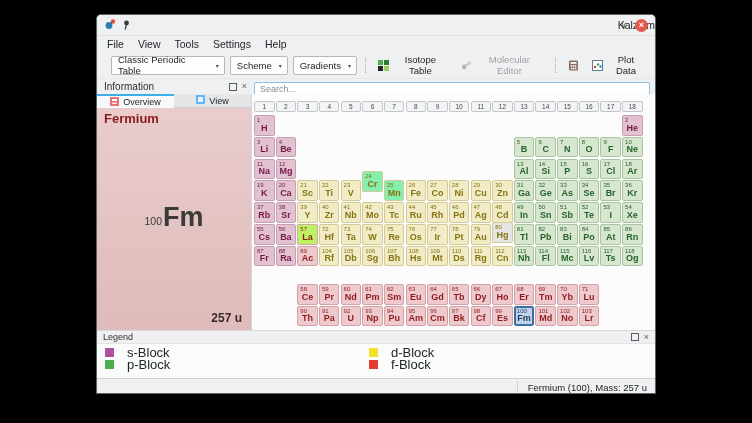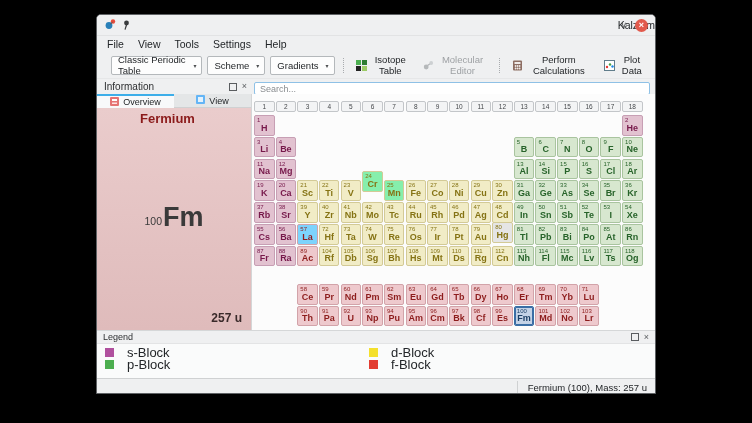--- a/index.html
+++ b/index.html
@@ -43,21 +43,21 @@
                 background:#fff;font-size:9px;padding:0 5px;color:#333;outline:none;font-family:inherit;}
   .search-input::placeholder{color:#8a8d90;}
   
   .content{position:relative;height:236px;display:flex;}
   .sidebar{width:155px;background:#eff0f1;display:flex;flex-direction:column;border-right:1px solid #d4d6d7;box-sizing:border-box;}
   .tabbar{height:14px;display:flex;}
   .tab{flex:1;display:flex;align-items:center;justify-content:center;gap:4px;font-size:9px;color:#232629;
        background:#e4e6e7;border-bottom:1px solid #cfd1d2;box-sizing:border-box;}
   .tab.active{background:#f8f9fa;border-bottom:none;border-top:2px solid #3daee9;}
   .overview-panel{flex:1;position:relative;background:linear-gradient(#eacccc,#dfbbbb);}
-  .el-name{position:absolute;top:3px;left:7px;font-size:13px;font-weight:bold;color:#8b1a1a;margin-left:36px;}
+  .el-name{position:absolute;top:3px;left:7px;font-size:13px;font-weight:bold;color:#8b1a1a;}
   .el-symbol-wrap{position:absolute;top:50%;left:50%;transform:translate(-50%,-58%);display:flex;align-items:flex-end;}
   .el-num{font-size:10.5px;color:#3a3a3a;margin:0 1px 3px 0;}
   .el-sym{font-size:27px;font-weight:bold;color:#3a3a3a;line-height:26px;}
   .el-mass{position:absolute;bottom:5px;right:9px;font-size:12px;font-weight:bold;color:#3a2a2a;}
   .table-area{flex:1;position:relative;background:#fcfcfc;}
   #table-layer{position:absolute;inset:0;}
   .group-header{position:absolute;width:20.5px;height:10.5px;box-sizing:border-box;background:#f3f4f5;
                 border:1px solid #c3c6c9;border-radius:2px;font-size:6.5px;color:#44474a;
                 display:flex;align-items:center;justify-content:center;}
   .cell{position:absolute;width:20.5px;height:20.5px;box-sizing:border-box;border:1px solid;border-radius:2px;}
@@ -157,21 +157,20 @@
               <rect x="1" y="0.5" width="9" height="10" rx="1" fill="#8d6e63"></rect>
               <rect x="2.5" y="2" width="6" height="2" fill="#efebe9"></rect>
               <circle cx="3.6" cy="6" r="0.9" fill="#efebe9"></circle>
               <circle cx="5.6" cy="6" r="0.9" fill="#efebe9"></circle>
               <circle cx="7.6" cy="6" r="0.9" fill="#efebe9"></circle>
               <circle cx="3.6" cy="8.5" r="0.9" fill="#efebe9"></circle>
               <circle cx="5.6" cy="8.5" r="0.9" fill="#efebe9"></circle>
               <circle cx="7.6" cy="8.5" r="0.9" fill="#efebe9"></circle>
             </svg>
         </span>
-        <span>Perform Calculations</span>
       </button>
       <button class="tbtn">
         <span class="ticon">
           <svg width="11" height="11">
               <rect x="0.5" y="0.5" width="10" height="10" fill="#ffffff" stroke="#607d8b"></rect>
               <circle cx="3" cy="7" r="1.2" fill="#e53935"></circle>
               <circle cx="6" cy="4.5" r="1.2" fill="#43a047"></circle>
               <circle cx="8.5" cy="6.5" r="1.2" fill="#1e88e5"></circle>
             </svg>
         </span>
@@ -461,21 +460,21 @@
               <span class="cell-sym">Xe</span>
             </div>
             <div class="cell" style="left: 2px; top: 130px; background: rgb(226, 194, 208); border-color: rgb(199, 159, 180); color: rgb(119, 25, 75);">
               <span class="cell-num">55</span>
               <span class="cell-sym">Cs</span>
             </div>
             <div class="cell" style="left: 23.65px; top: 130px; background: rgb(226, 194, 208); border-color: rgb(199, 159, 180); color: rgb(119, 25, 75);">
               <span class="cell-num">56</span>
               <span class="cell-sym">Ba</span>
             </div>
-            <div class="cell" style="left: 45.3px; top: 130px; background: #7dd3fc; border-color: rgb(210, 163, 169); color: rgb(141, 29, 29);">
+            <div class="cell" style="left: 45.3px; top: 130px; background: #bef264; border-color: rgb(210, 163, 169); color: rgb(141, 29, 29);">
               <span class="cell-num">57</span>
               <span class="cell-sym">La</span>
             </div>
             <div class="cell" style="left: 66.95px; top: 130px; background: rgb(241, 236, 198); border-color: rgb(211, 202, 150); color: rgb(133, 115, 20);">
               <span class="cell-num">72</span>
               <span class="cell-sym">Hf</span>
             </div>
             <div class="cell" style="left: 88.6px; top: 130px; background: rgb(241, 236, 198); border-color: rgb(211, 202, 150); color: rgb(133, 115, 20);">
               <span class="cell-num">73</span>
               <span class="cell-sym">Ta</span>

